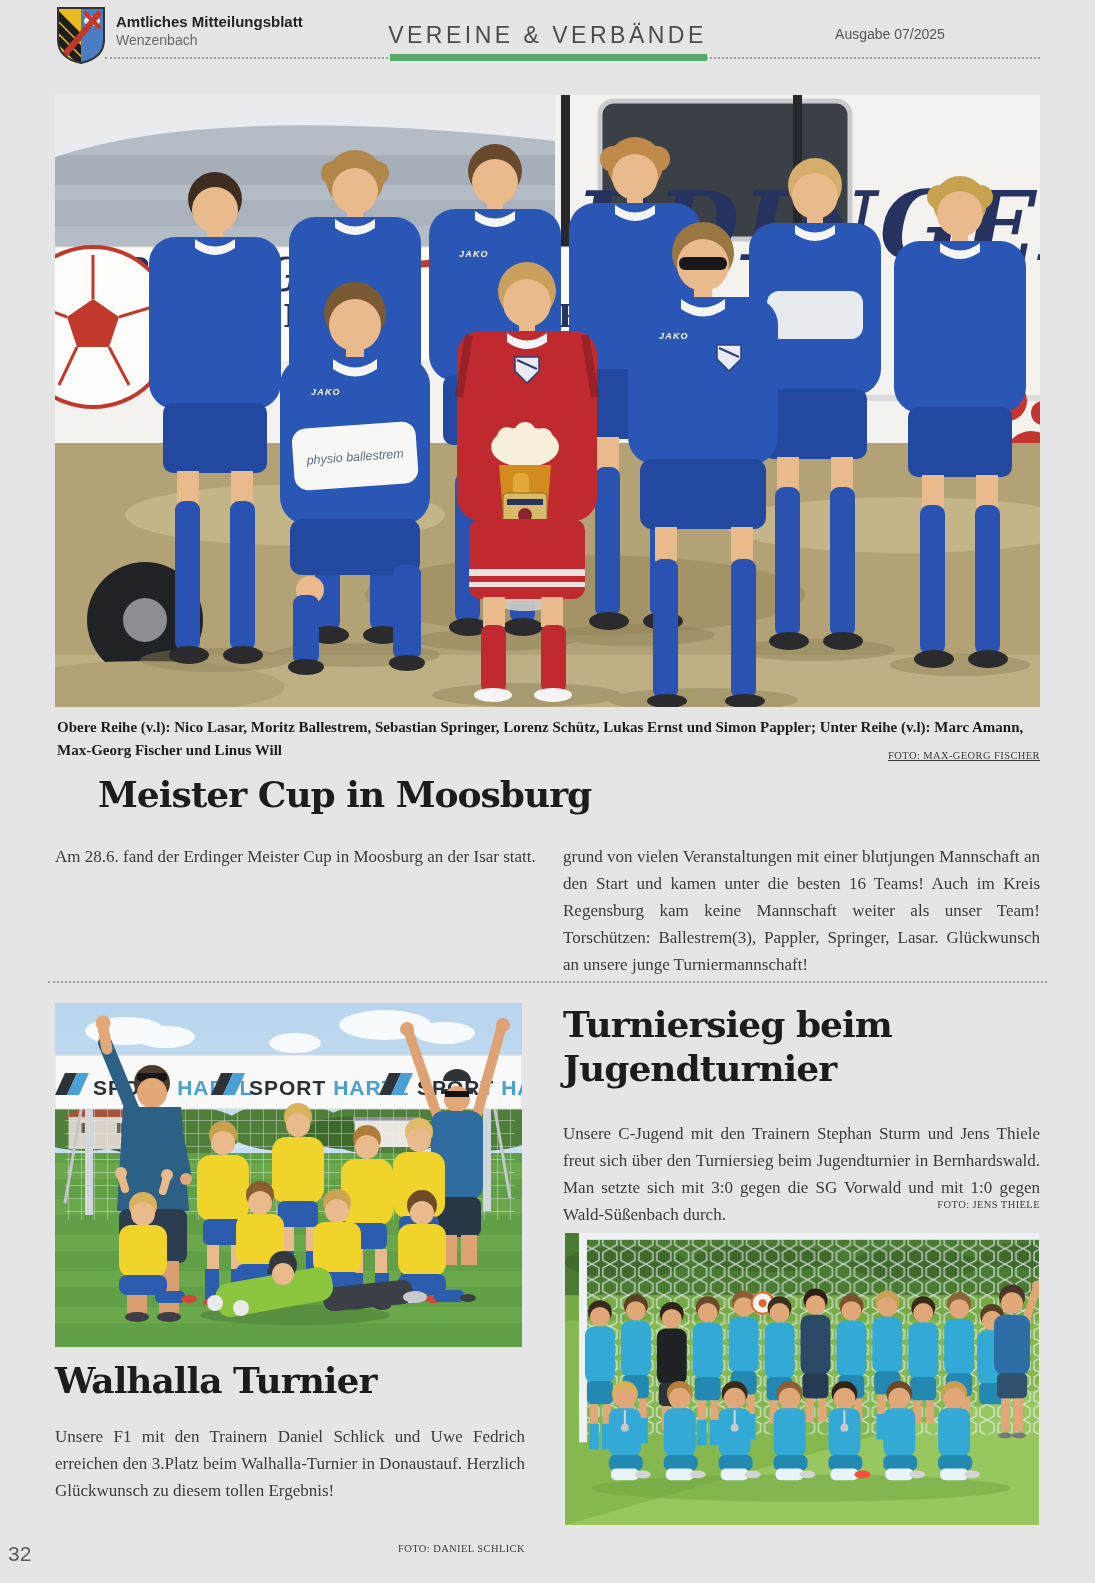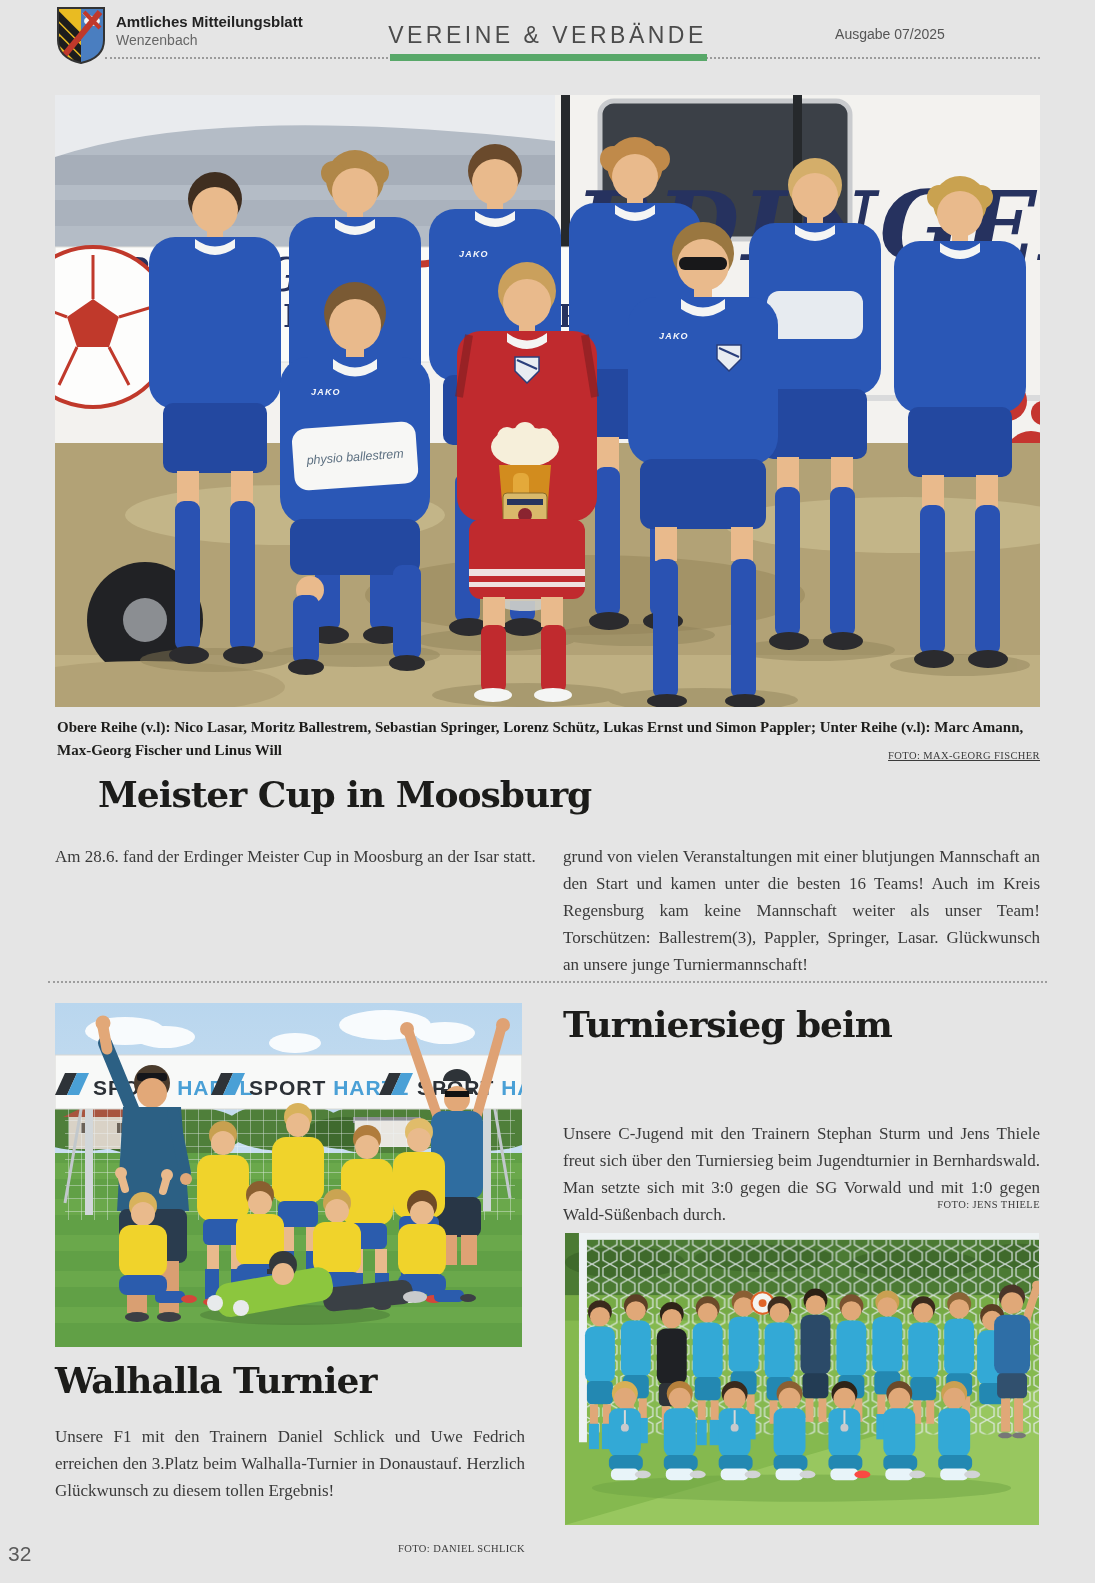--- a/index.html
+++ b/index.html
@@ -530,21 +530,21 @@
       <rect transform="rotate(-10 220 288)" x="160" y="272" width="118" height="34" rx="14" fill="#8cc63e"></rect>
       <circle cx="228" cy="262" r="14" fill="#33383c"></circle>
       <rect x="212" y="266" width="22" height="5" fill="#33383c"></rect>
       <circle cx="228" cy="271" r="11" fill="#e9ba8c"></circle>
       <circle cx="160" cy="300" r="8" fill="#e8eaec"></circle>
         <circle cx="186" cy="305" r="8" fill="#e8eaec"></circle>
     </g>
   </svg>
 
   <h2 class="abs headline turnier-h"><span>Turniersieg beim</span><br>
-    </h2>
+    <span>Jugendturnier</span></h2>
   <div class="body-col turnier-body">
     <p><span>Unsere C-Jugend mit den Trainern Stephan Sturm und Jens Thiele freut sich über den Turniersieg beim Jugendturnier in Bernhardswald. Man setzte sich mit 3:0 gegen die SG Vorwald und mit 1:0 gegen Wald-Süßenbach durch.</span>
       <span class="credit inline-credit">FOTO: JENS THIELE</span></p>
   </div>
 
   <svg class="abs photo3" viewBox="0 0 475 300" preserveAspectRatio="none">
     <defs>
       <pattern id="hex" width="18" height="16" patternUnits="userSpaceOnUse">
         <path d="M9,0 L16,4 L16,12 L9,16 L2,12 L2,4 Z" stroke="#e6edf0" stroke-width="1.3" fill="none" opacity=".85"></path>
       </pattern>

